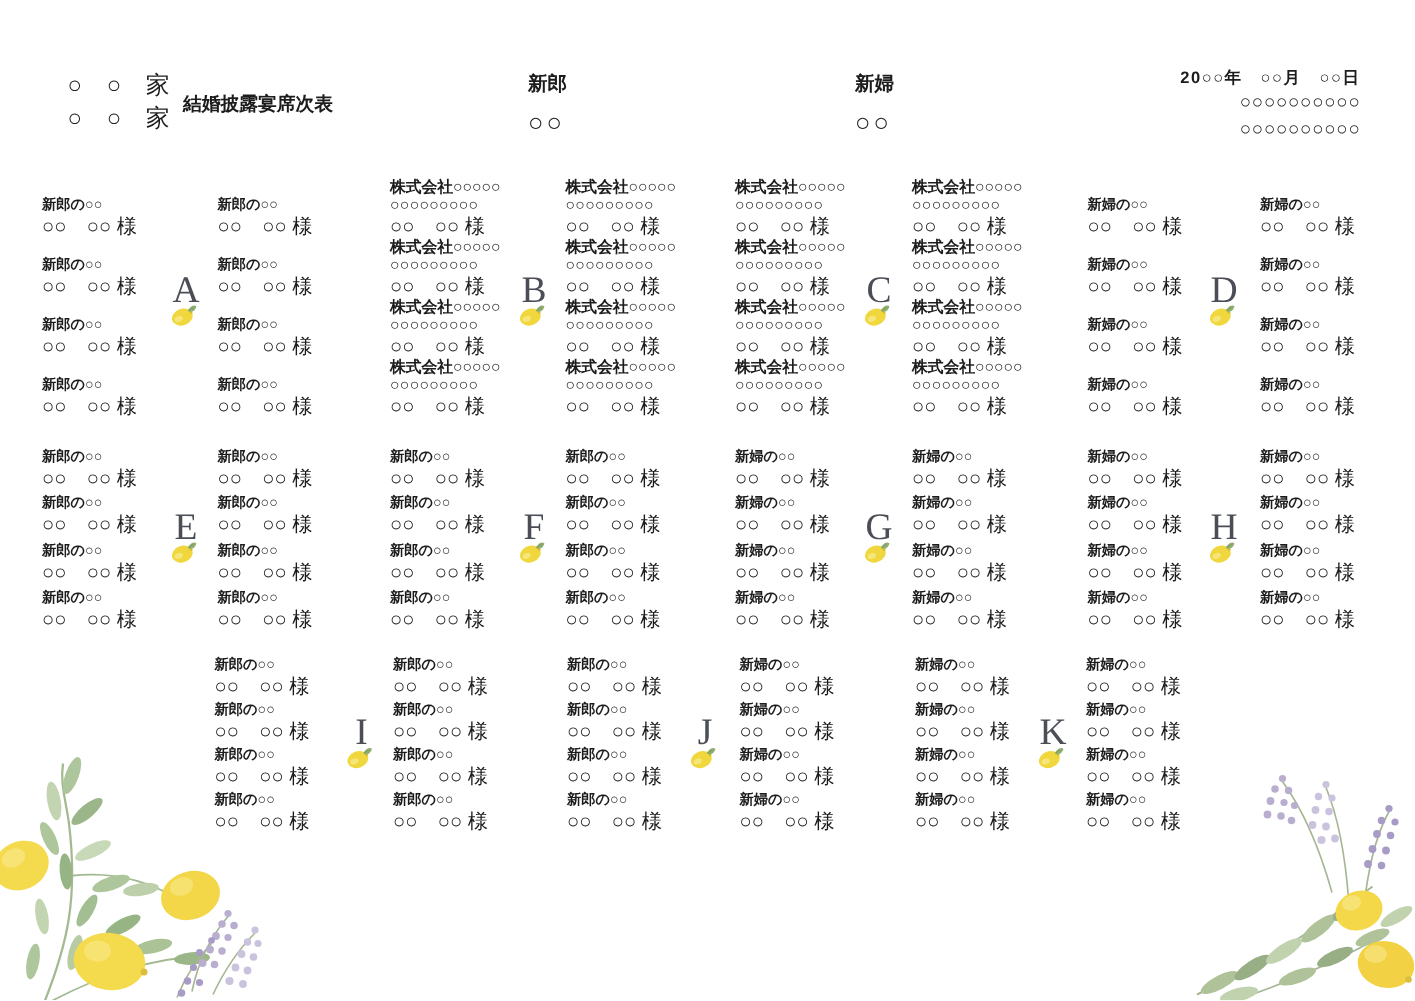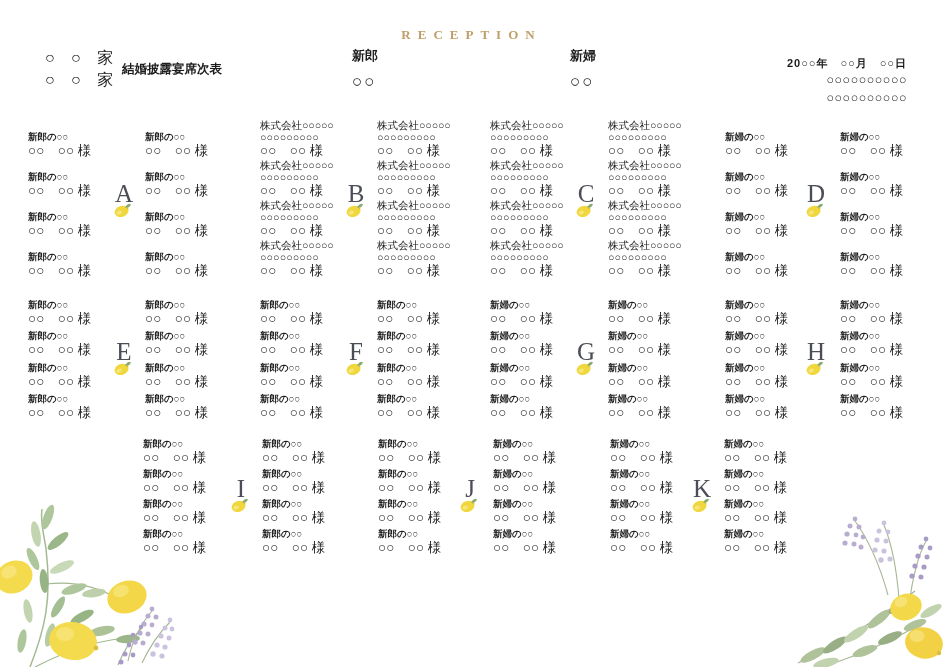--- a/index.html
+++ b/index.html
@@ -13,48 +13,47 @@
     font-family:"Liberation Serif","DejaVu Serif",serif;
     font-size:13px;letter-spacing:7px;color:#bfa06a;font-weight:600;
   }
   .family{position:absolute;left:45px;top:47px;font-size:16px;line-height:22px;letter-spacing:6px;}
   .subtitle{position:absolute;left:122px;top:61px;font-size:12.5px;font-weight:700;}
   .person-block{position:absolute;top:47px;}
   .person-block .p-label{font-size:13px;font-weight:700;}
   .person-block .p-name{font-size:17px;margin-top:7px;letter-spacing:2px;}
   #groom-block{left:352px;}
   #bride-block{left:570px;}
-  .date-block{position:absolute;right:36px;top:56px;text-align:right;}
+  .date-block{position:absolute;right:36px;top:44px;text-align:right;}
   .date-line{font-size:11px;font-weight:700;letter-spacing:1px;}
   .addr-line{font-size:12.5px;line-height:15.5px;margin-top:2px;letter-spacing:0.5px;}
   
   #seating{position:absolute;inset:0;}
   .guest{position:absolute;width:110px;}
   .relation-line{font-size:9.5px;font-weight:600;line-height:12px;white-space:nowrap;}
-  .company-line{font-size:10.5px;font-weight:400;line-height:12px;white-space:nowrap;}
+  .company-line{font-size:10.5px;font-weight:700;line-height:12px;white-space:nowrap;}
   .dept-line{font-size:10.5px;line-height:12px;white-space:nowrap;letter-spacing:0.2px;}
   .name-line{font-size:13.5px;line-height:15px;white-space:nowrap;}
   .table-letter{
     position:absolute;transform:translate(-50%,-50%);
     font-family:"Liberation Serif","DejaVu Serif",serif;
     font-size:25px;color:#4b4e57;
   }
   .lemon{position:absolute;width:19px;height:17px;}
   
   .footer-note{position:absolute;left:518px;top:620px;font-size:8px;font-weight:700;white-space:nowrap;letter-spacing:0.2px;}
   
   #deco-left{position:absolute;left:0;bottom:0;width:178px;height:178px;}
   #deco-right{position:absolute;right:0;bottom:0;width:150px;height:172px;}
 </style>
 </head>
 <body>
 
 <div id="page">
 
-  <div class="reception">RECEPTION</div>
 
   <div class="family">
     <div>○ ○ 家</div>
     <div>○ ○ 家</div>
   </div>
 
   <div class="subtitle">結婚披露宴席次表</div>
 
   <div class="person-block" id="groom-block">
     <div class="p-label">新郎</div>

